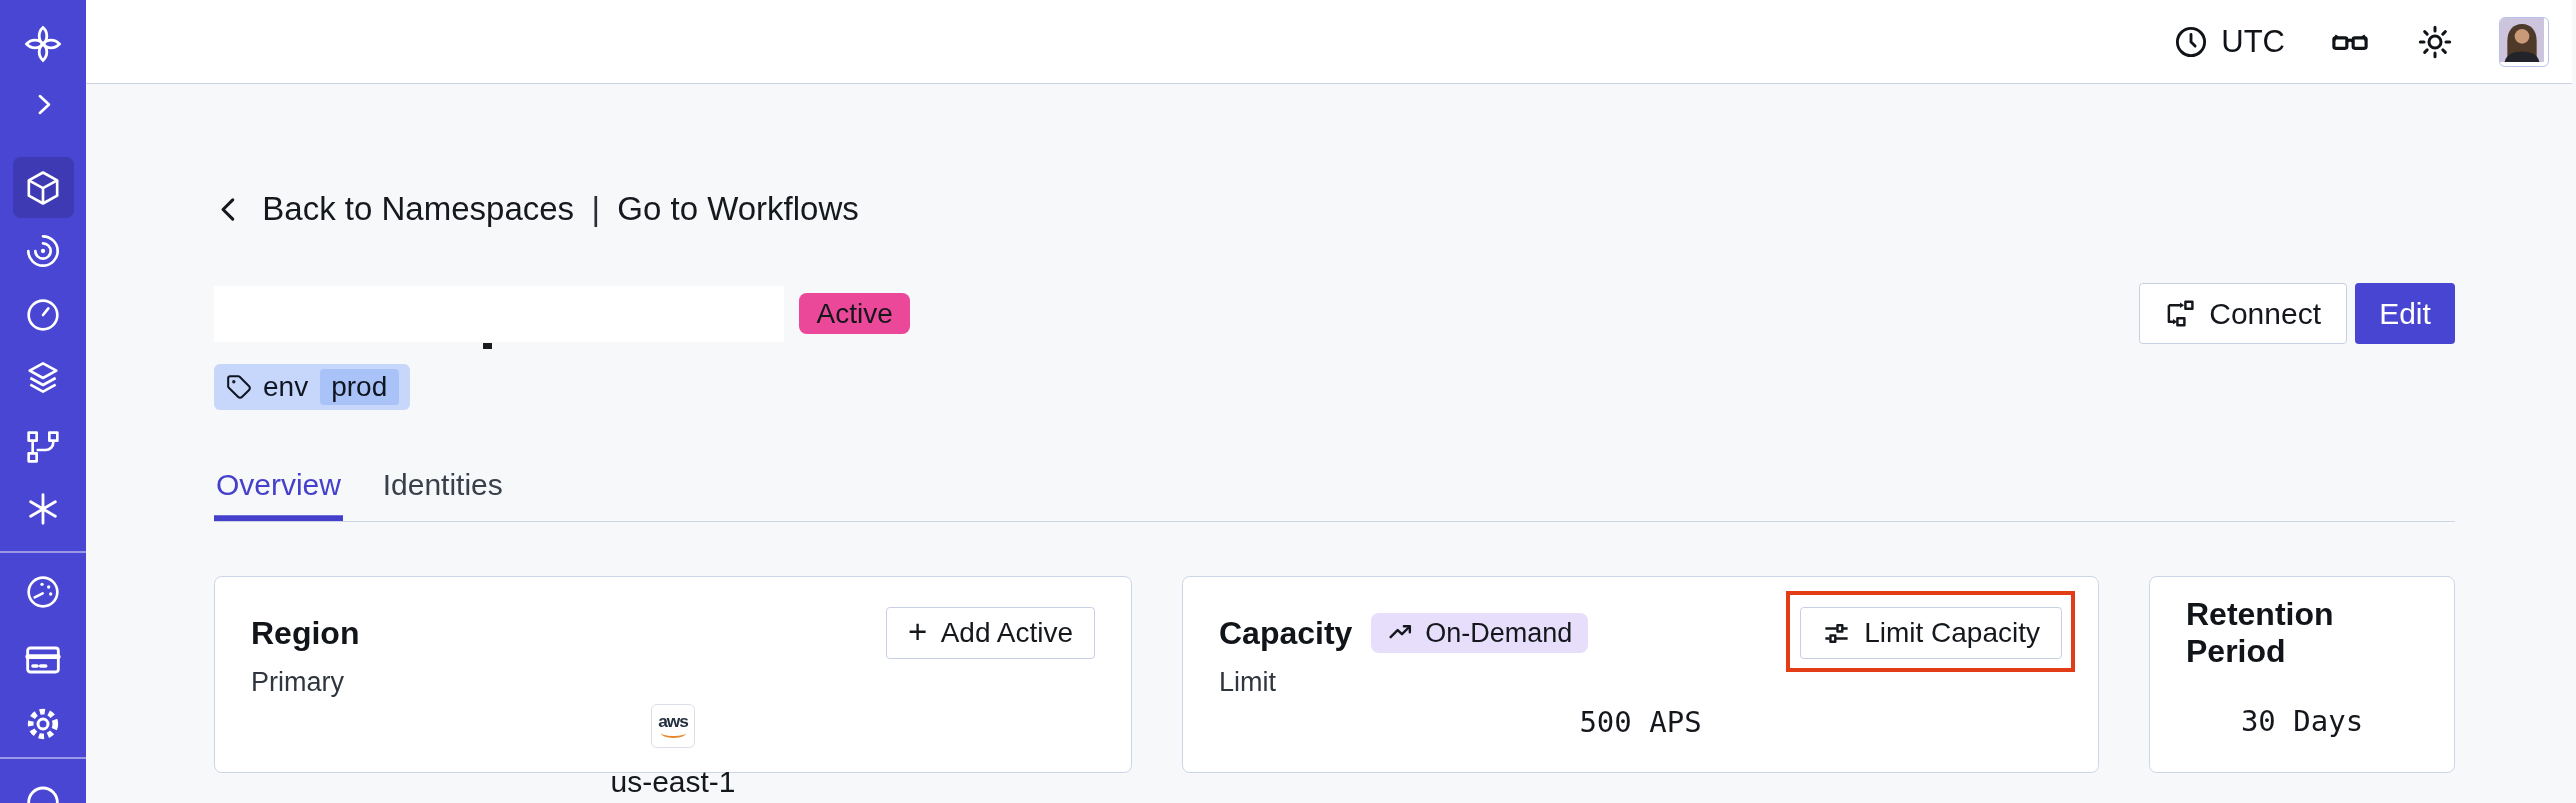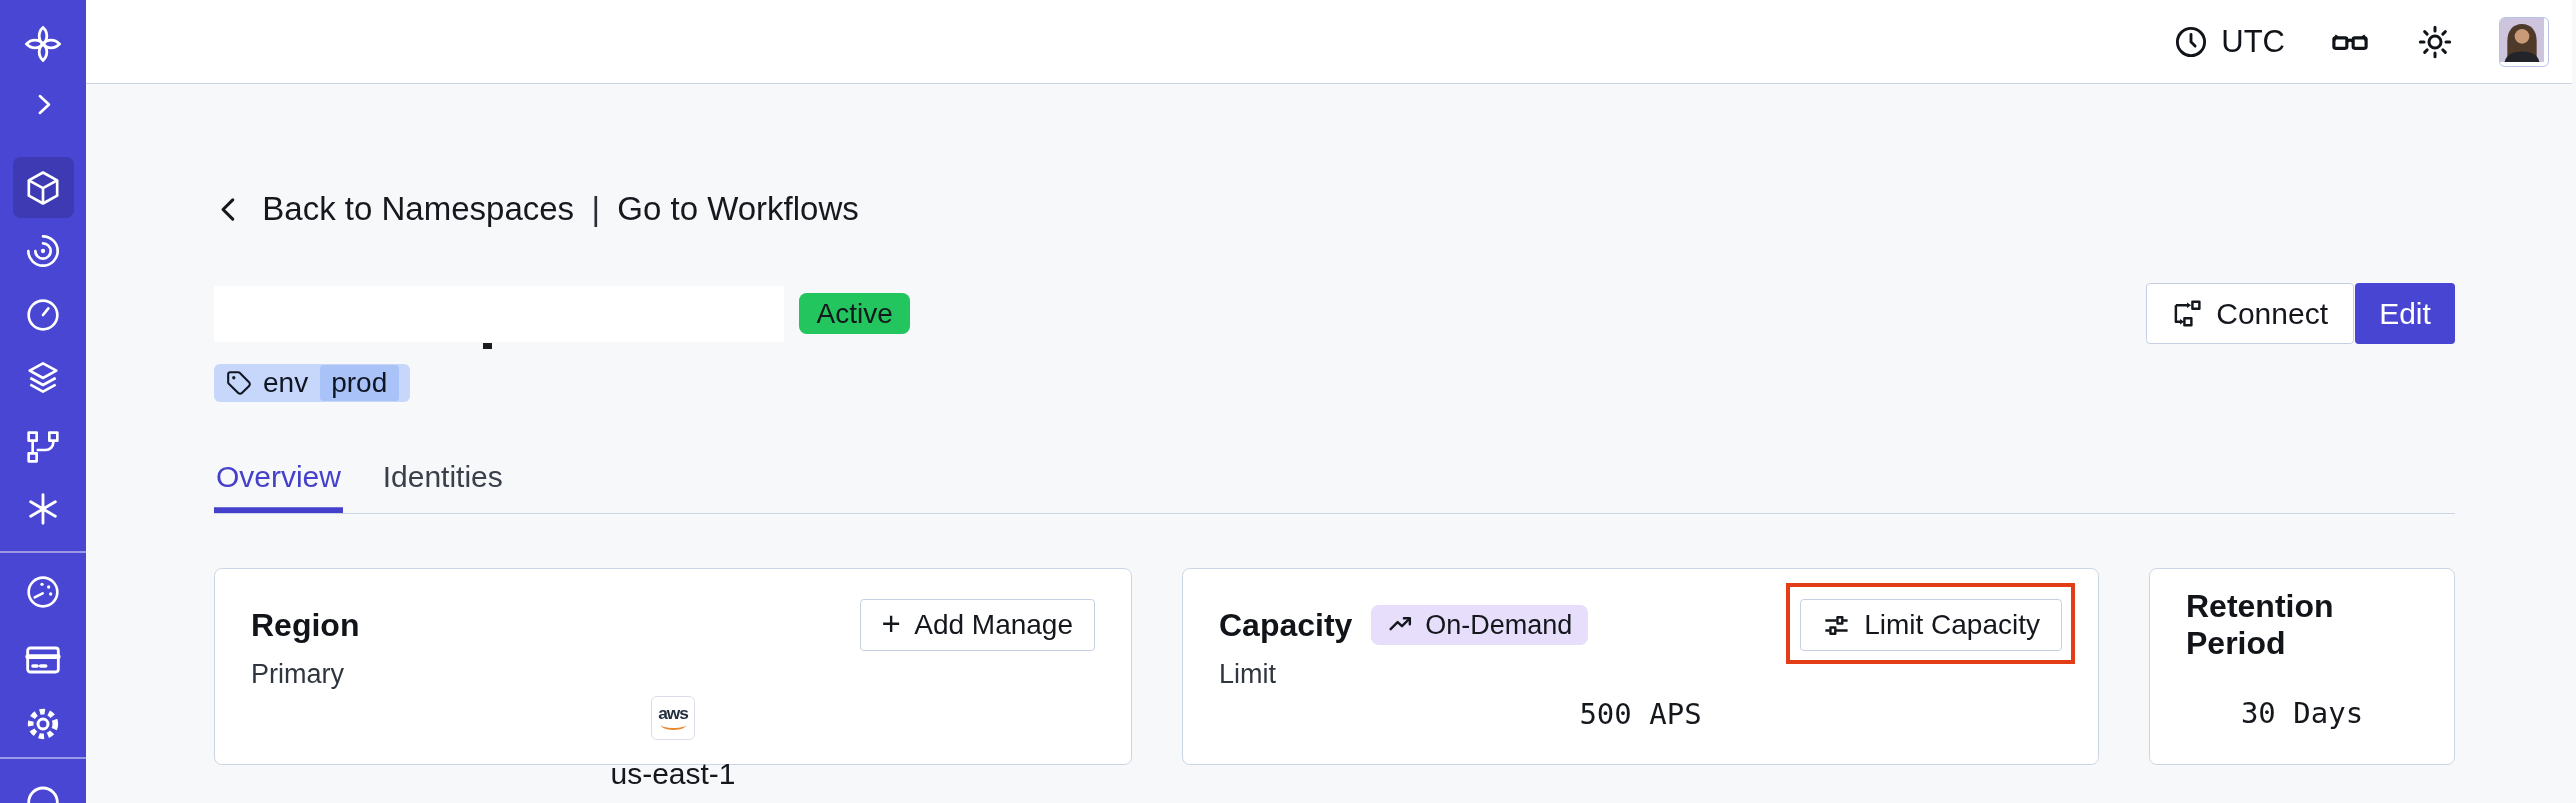--- a/index.html
+++ b/index.html
@@ -30,29 +30,29 @@
   .avatar svg{display:block;}
   
   .main{position:absolute;left:86px;top:86px;right:0;bottom:0;padding:0 121px 0 128px;box-sizing:border-box;}
   .breadcrumb{margin-top:104px;display:flex;align-items:center;gap:17.3px;font-size:33px;font-weight:500;color:#15181d;}
   .breadcrumb .crumb{cursor:pointer;}
   .breadcrumb .sep{font-weight:400;color:#2a2e35;}
   
   .title-row{margin-top:54px;display:flex;align-items:center;height:63px;}
   .redaction{width:570px;height:56px;background:#ffffff;position:relative;}
   .redaction .dot{position:absolute;left:269px;top:57px;width:8.6px;height:6.7px;background:#1c1c1c;}
-  .badge-active{margin-left:15.3px;background:#22c55e;color:#14171c;border-radius:7.7px;padding:4.8px 17.3px;font-size:28px;}
+  .badge-active{margin-left:15.3px;background:#ec4899;color:#14171c;border-radius:7.7px;padding:4.8px 17.3px;font-size:28px;}
   .spacer{flex:1;}
   .btn{display:inline-flex;align-items:center;justify-content:center;gap:13.4px;background:#fff;
        border:1.9px solid #c6d0e2;border-radius:3.8px;color:#14171c;cursor:pointer;box-sizing:border-box;}
   .btn-connect{height:61px;padding:14px 25px;font-size:30px;font-weight:500;}
-  .btn-edit{height:61px;width:100px;margin-left:1px;background:#4845d2;border:none;color:#fff;font-size:30px;font-weight:500;}
+  .btn-edit{height:61px;width:100px;margin-left:8px;background:#4845d2;border:none;color:#fff;font-size:30px;font-weight:500;}
   
   .tag-row{margin-top:19px;}
-  .tag-pill{display:inline-flex;align-items:center;gap:11.5px;height:38px;padding:0 11.5px 0 11.5px;
+  .tag-pill{display:inline-flex;align-items:center;gap:11.5px;height:46px;padding:0 11.5px 0 11.5px;
             background:#c7d7fb;border-radius:5.8px;font-size:28px;color:#101522;}
   .tag-chip{background:#a9c3f8;border-radius:3.8px;padding:1.9px 11.5px;}
   
   .tabs{margin-top:58px;display:flex;gap:38px;border-bottom:1.9px solid #cdd5e4;}
   .tab{font-size:30px;color:#3a404b;padding:0 1.9px 19px 1.9px;cursor:pointer;text-align:right;}
   .tab.active{color:#4540cb;font-weight:500;box-shadow:inset 0 -5.8px 0 0 #4540cb;}
   
   .cards{margin-top:54px;display:flex;gap:50px;}
   .card{background:#fff;border:1.9px solid #cbd5e5;border-radius:7.7px;height:197px;box-sizing:border-box;
         padding:31px 36px;display:flex;flex-direction:column;}
@@ -254,21 +254,21 @@
     <div class="tab">Identities</div>
   </div>
 
   <div class="cards">
 
     <section class="card card-region">
       <div class="card-head">
         <span class="card-title">Region</span>
         <button class="btn btn-card">
           <span class="plus-glyph">+</span>
-          <span>Add Manage</span>
+          <span>Add Active</span>
         </button>
       </div>
       <div class="card-label">Primary</div>
       <div class="card-value">
         <span class="aws-chip">
           <span class="aws-word">aws</span>
           <span class="aws-smile"></span>
         </span>
         <span>us-east-1</span>
       </div>

